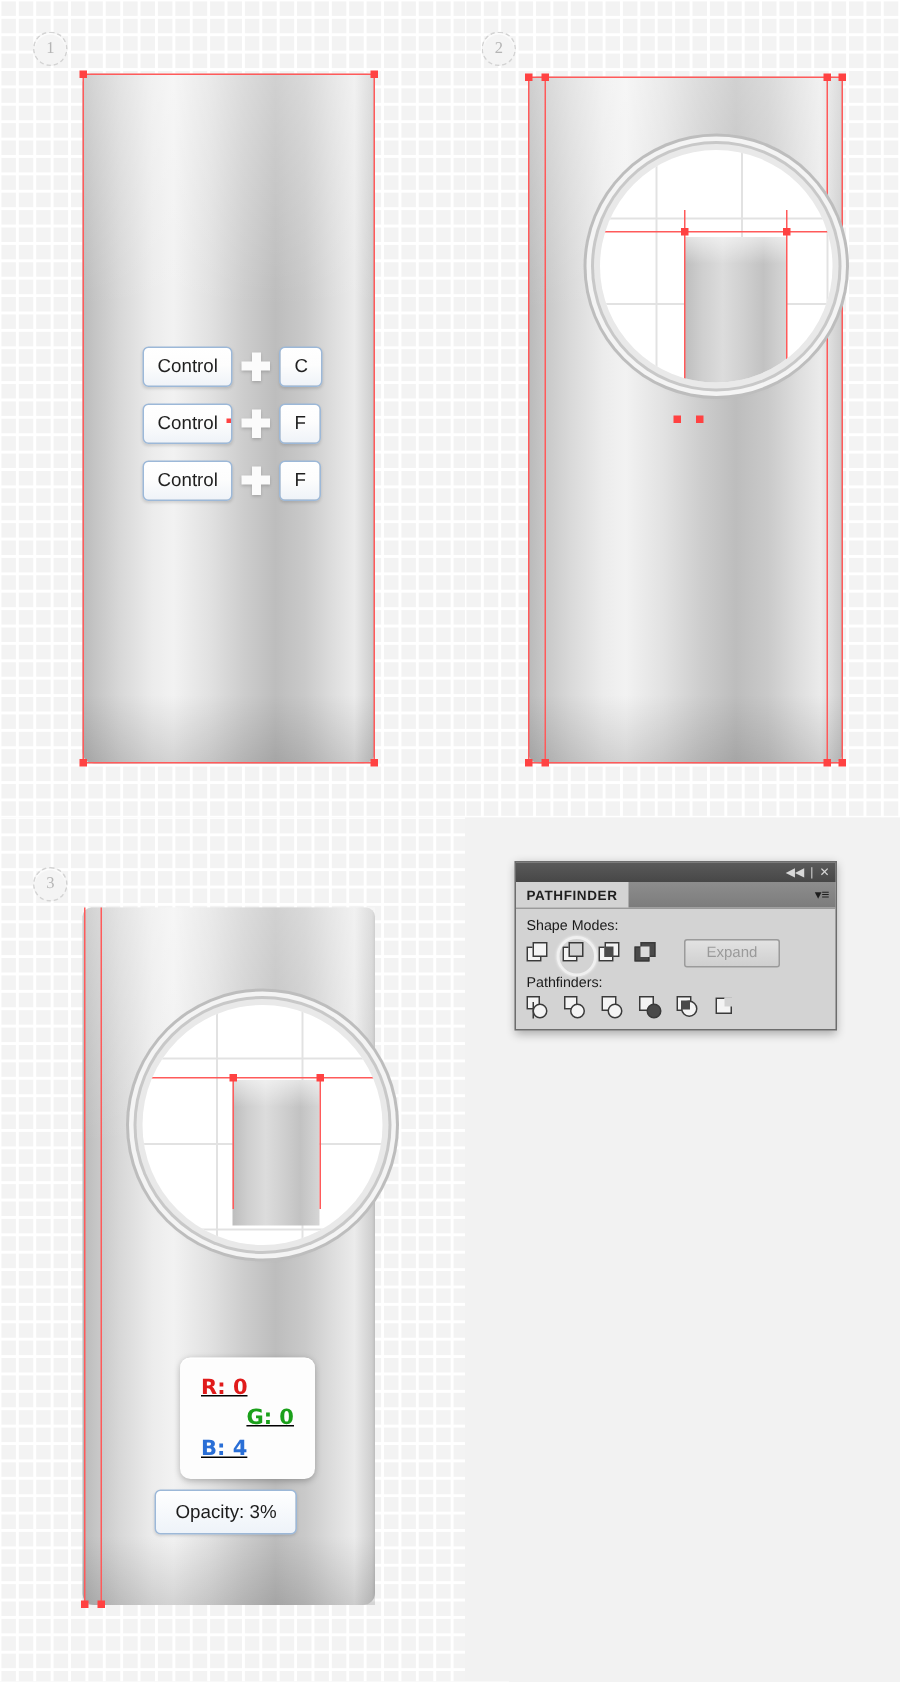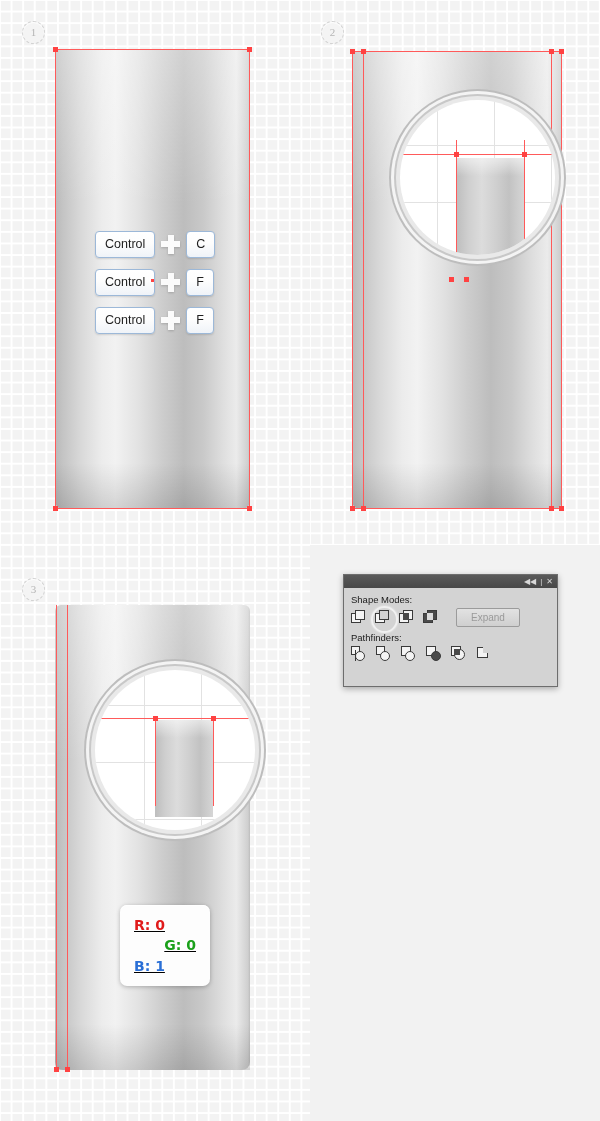--- a/index.html
+++ b/index.html
@@ -266,30 +266,37 @@
     <div class="hguide" style="left:0;top:48px;width:160px;"></div>
     <div class="vguide" style="left:60px;top:48px;height:88px;"></div>
     <div class="vguide" style="left:118px;top:48px;height:88px;"></div>
     <div class="anchor" style="left:58px;top:46px;"></div>
     <div class="anchor" style="left:116px;top:46px;"></div>
   </div>
 
   <div class="rgbcard" style="left:120px;top:905px;width:62px;">
     <div class="r-l">R: 0</div>
     <div class="g-l">G: 0</div>
-    <div class="b-l">B: 1</div>
-  </div>
-
+    <div class="b-l">B: 4</div>
+  </div>
+
+  <div class="opacity-pill" style="left:103px;top:993px;">Opacity: 3%</div>
 
   <div class="pf" style="left:343px;top:574px;width:213px;height:111px;">
     <div class="pf-title">
       <span>◀◀</span>
       <span>|</span>
       <span>✕</span>
     </div>
+    <div class="pf-tabbar">
+      <div class="pf-tab">PATHFINDER</div>
+      <div class="pf-tabfill">
+        <span class="pf-menu">▾≡</span>
+      </div>
+    </div>
     <div class="pf-body">
       <div class="pf-label">Shape Modes:</div>
       <div class="pf-row">
         <div class="icn">
           <i class="sq white" style="left:0;top:3px;width:10px;height:10px;"></i>
           <i class="sq white" style="left:4px;top:0;width:10px;height:10px;"></i>
         </div>
         <div class="icn">
           <i class="sq white" style="left:0;top:3px;width:10px;height:10px;"></i>
           <i class="sq" style="left:4px;top:0;width:10px;height:10px;background:#d3d3d3;"></i>

